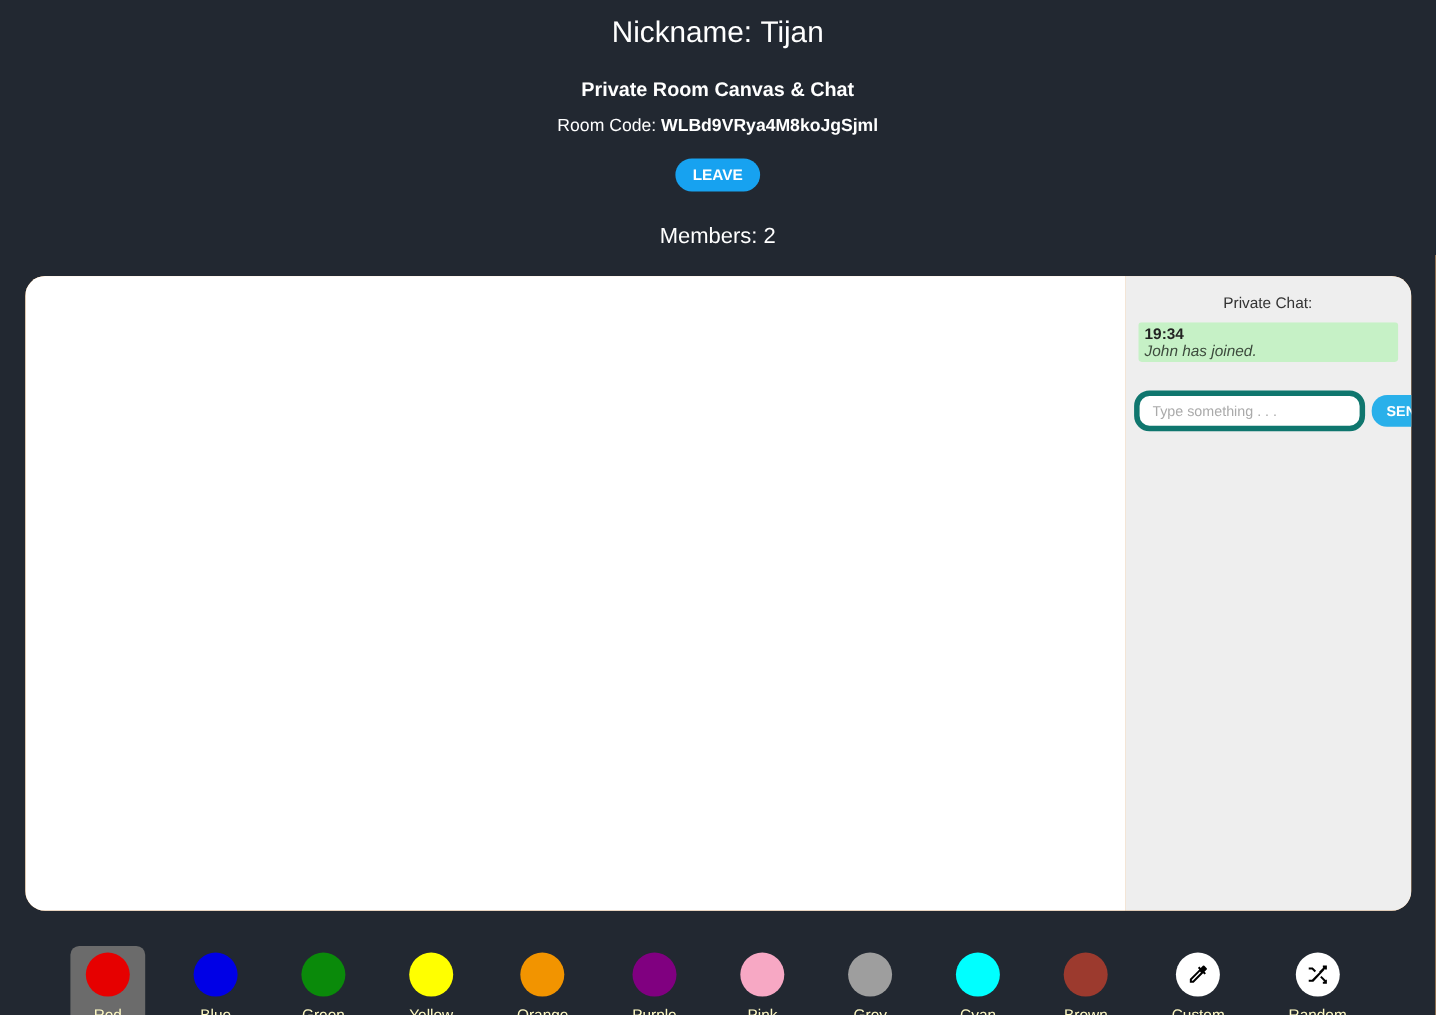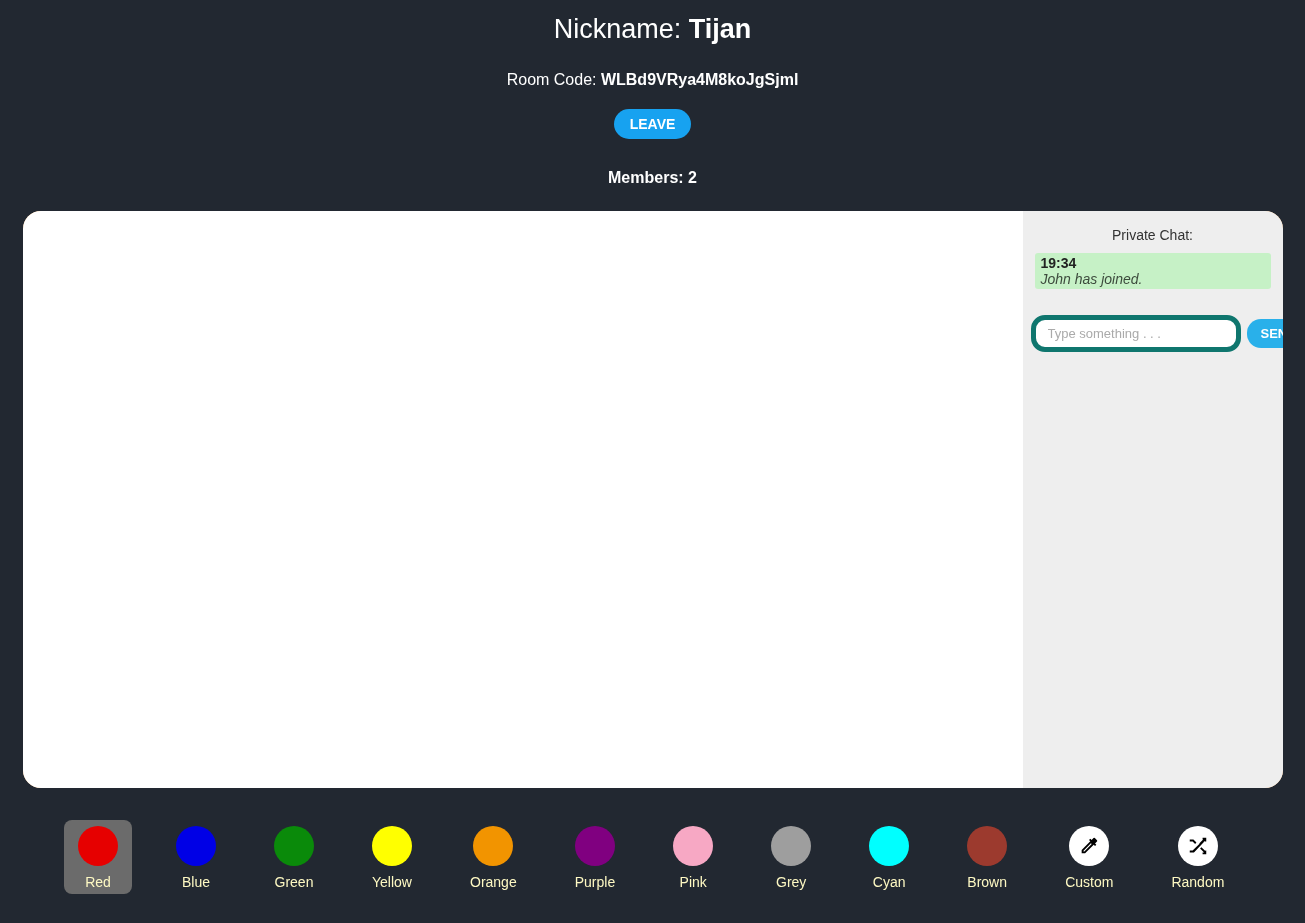--- a/index.html
+++ b/index.html
@@ -17,21 +17,21 @@
   .header {
     text-align: center;
     padding-top: 6px;
   }
   .nickname-line {
     font-size: 27px;
     font-weight: 300;
     margin: 8px 0 26px 0;
   }
   .nickname-line .nick {
-    font-weight: 700;
+    font-weight: 400;
   }
   .room-title {
     font-size: 18px;
     font-weight: 800;
     margin: 10px 0 14px 0;
   }
   .room-code-line {
     font-size: 16px;
     font-weight: 400;
     margin: 10px 0 14px 0;
@@ -45,22 +45,22 @@
     border: none;
     border-radius: 15px;
     padding: 7px 16px;
     font-size: 14px;
     font-weight: 700;
     cursor: pointer;
     margin: 6px 0 16px 0;
     text-align: center;
   }
   .members-line {
-    font-size: 16px;
-    font-weight: 700;
+    font-size: 20px;
+    font-weight: 400;
     margin: 14px 0 24px 0;
   }
 
   .main {
     display: flex;
     width: 100%;
     max-width: 1260px;
     margin: 0 auto;
     background: #fdba74;
     border-radius: 18px;
@@ -185,20 +185,21 @@
   .tool-icon svg { width: 22px; height: 22px; }
 </style>
 </head>
 <body>
 
 <div class="container">
   <div class="header">
     <div class="nickname-line">
       <span>Nickname: </span><span class="nick">Tijan</span>
     </div>
+    <div class="room-title">Private Room Canvas &amp; Chat</div>
     <div class="room-code-line">
       <span>Room Code: </span><span class="code">WLBd9VRya4M8koJgSjml</span>
     </div>
     <button class="leave-btn">LEAVE</button>
     <div class="members-line">
       <span>Members: </span><span>2</span>
     </div>
   </div>
 
   <div class="main">

